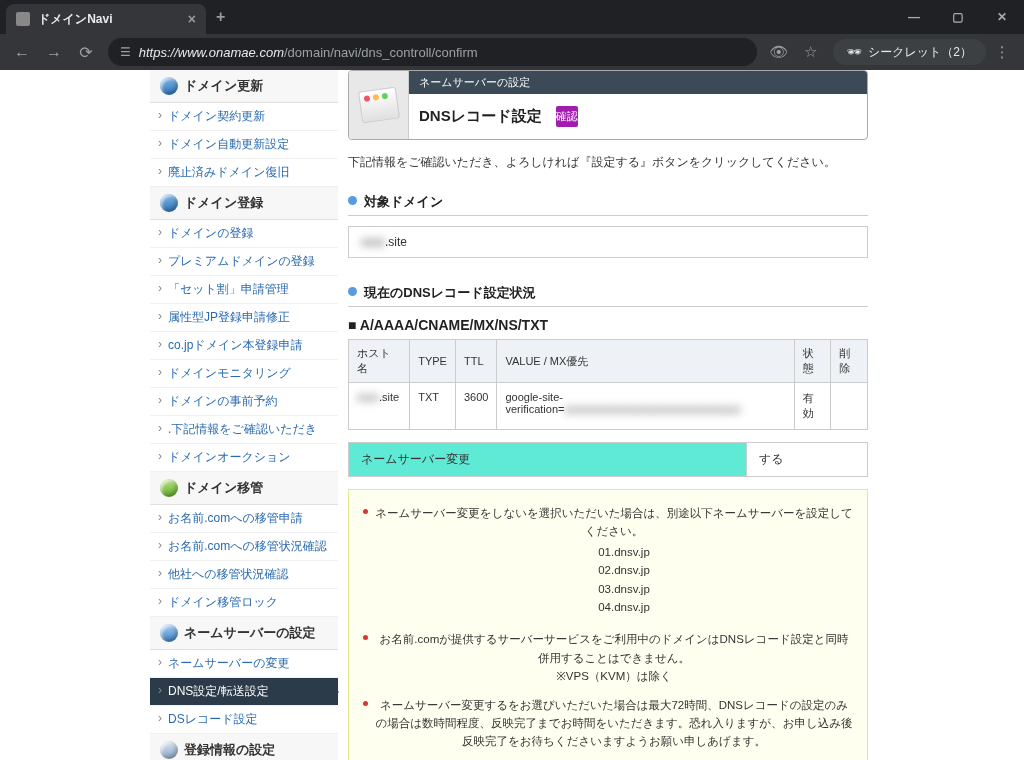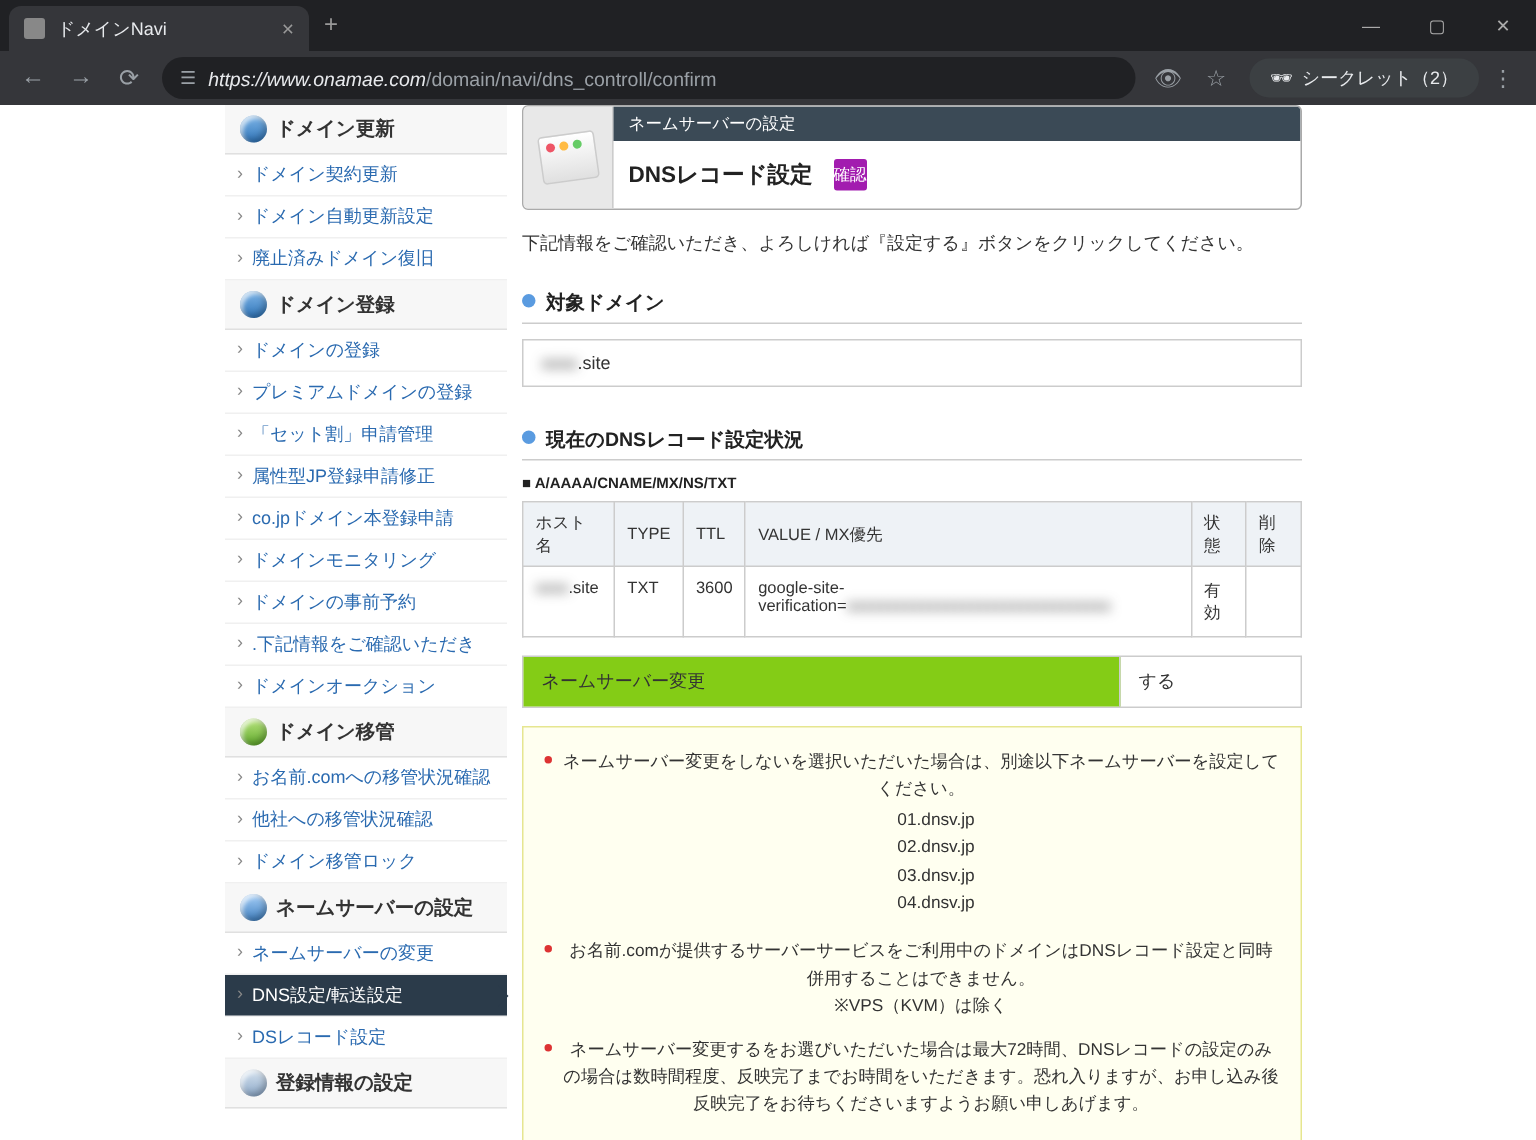--- a/index.html
+++ b/index.html
@@ -1,19 +1,19 @@
 <!DOCTYPE html>
 <html><head>
 <meta charset="utf-8">
 <style>
 * { margin: 0; padding: 0; box-sizing: border-box; }
 body { font-family: "Meiryo", "Hiragino Sans", sans-serif; font-size: 12px; background: #fff; color: #333; }
 
 .browser-chrome { background: #202124; color: #e8eaed; }
-.titlebar { display: flex; align-items: center; height: 34px; }
+.titlebar { display: flex; align-items: center; height: 34px; font-weight: bold; }
 .tab { display: flex; align-items: center; background: #35363a; height: 30px; margin-top: 4px; margin-left: 6px; padding: 0 10px; border-radius: 8px 8px 0 0; width: 200px; }
 .tab-favicon { width: 14px; height: 14px; margin-right: 8px; background: #888; border-radius: 2px; }
 .tab-title { flex: 1; font-size: 12px; color: #e8eaed; overflow: hidden; white-space: nowrap; text-overflow: ellipsis; }
 .tab-close { color: #999; margin-left: 8px; font-size: 14px; }
 .new-tab { margin-left: 10px; color: #999; font-size: 16px; }
 .window-controls { margin-left: auto; display: flex; }
 .window-controls span { width: 44px; text-align: center; color: #aaa; font-size: 12px; line-height: 34px; }
 
 .toolbar { display: flex; align-items: center; height: 36px; padding: 0 6px; background: #35363a; }
 .nav-btn { width: 32px; text-align: center; color: #9aa0a6; font-size: 16px; }
@@ -51,29 +51,29 @@
 .panel-title { font-size: 15px; font-weight: bold; color: #222; }
 .badge { background: #a21caf; color: #fff; font-size: 11px; padding: 3px 0; border-radius: 2px; margin-left: 14px; }
 
 .instruction { font-size: 12px; color: #333; margin: 14px 0 18px; }
 
 .section-head { font-size: 13px; font-weight: bold; color: #222; padding: 4px 0 4px 16px; position: relative; border-bottom: 1px solid #ccc; margin-bottom: 10px; }
 .section-head::before { content: ""; position: absolute; left: 0; top: 7px; width: 9px; height: 9px; border-radius: 50%; background: #5a9be0; }
 
 .domain-box { border: 1px solid #ccc; padding: 8px 12px; font-size: 12px; color: #333; margin-bottom: 22px; }
 
-.subhead { font-size: 10px; font-weight: bold; color: #222; margin: 6px 0; }
+.subhead { font-size: 14px; font-weight: bold; color: #222; margin: 6px 0; }
 .subhead::before { content: "■ "; }
 
 table.records { width: 100%; border-collapse: collapse; font-size: 11px; }
 table.records th { background: #eef2f6; border: 1px solid #ccc; padding: 6px 8px; text-align: left; font-weight: normal; color: #333; }
 table.records td { border: 1px solid #ccc; padding: 8px; vertical-align: top; color: #333; }
 
 .ns-change { border: 1px solid #ccc; display: flex; margin-top: 12px; }
-.ns-change-label { background: #84cc16; padding: 8px 12px; flex: 1; font-size: 12px; border-right: 1px solid #ccc; }
+.ns-change-label { background: #5eead4; padding: 8px 12px; flex: 1; font-size: 12px; border-right: 1px solid #ccc; }
 .ns-change-val { padding: 8px 12px; width: 120px; font-size: 12px; }
 
 .notice-box { background: #fffff0; border: 1px solid #e6e690; margin-top: 12px; padding: 10px 14px; }
 .notice-box ul { list-style: none; }
 .notice-box li { position: relative; padding: 4px 0 6px 12px; font-size: 11.5px; color: #333; line-height: 1.6; text-align: center; }
 .notice-box li::before { content: ""; position: absolute; left: 0; top: 9px; width: 5px; height: 5px; border-radius: 50%; background: #d33; }
 .notice-box .ns-list { margin: 2px 0 4px 20px; font-size: 11.5px; line-height: 1.6; }
 
 .blur { filter: blur(4px); user-select: none; }
 </style>
@@ -138,20 +138,21 @@
         <li>ドメインモニタリング</li>
         <li>ドメインの事前予約</li>
         <li>.下記情報をご確認いただき</li>
         <li>ドメインオークション</li>
       </ul>
       <div class="side-head">
         <span class="side-head-icon icon-green"></span>
         <span>ドメイン移管</span>
       </div>
       <ul class="side-items">
+        <li>お名前.comへの移管申請</li>
         <li>お名前.comへの移管状況確認</li>
         <li>他社への移管状況確認</li>
         <li>ドメイン移管ロック</li>
       </ul>
       <div class="side-head">
         <span class="side-head-icon icon-person"></span>
         <span>ネームサーバーの設定</span>
       </div>
       <ul class="side-items">
         <li>ネームサーバーの変更</li>

